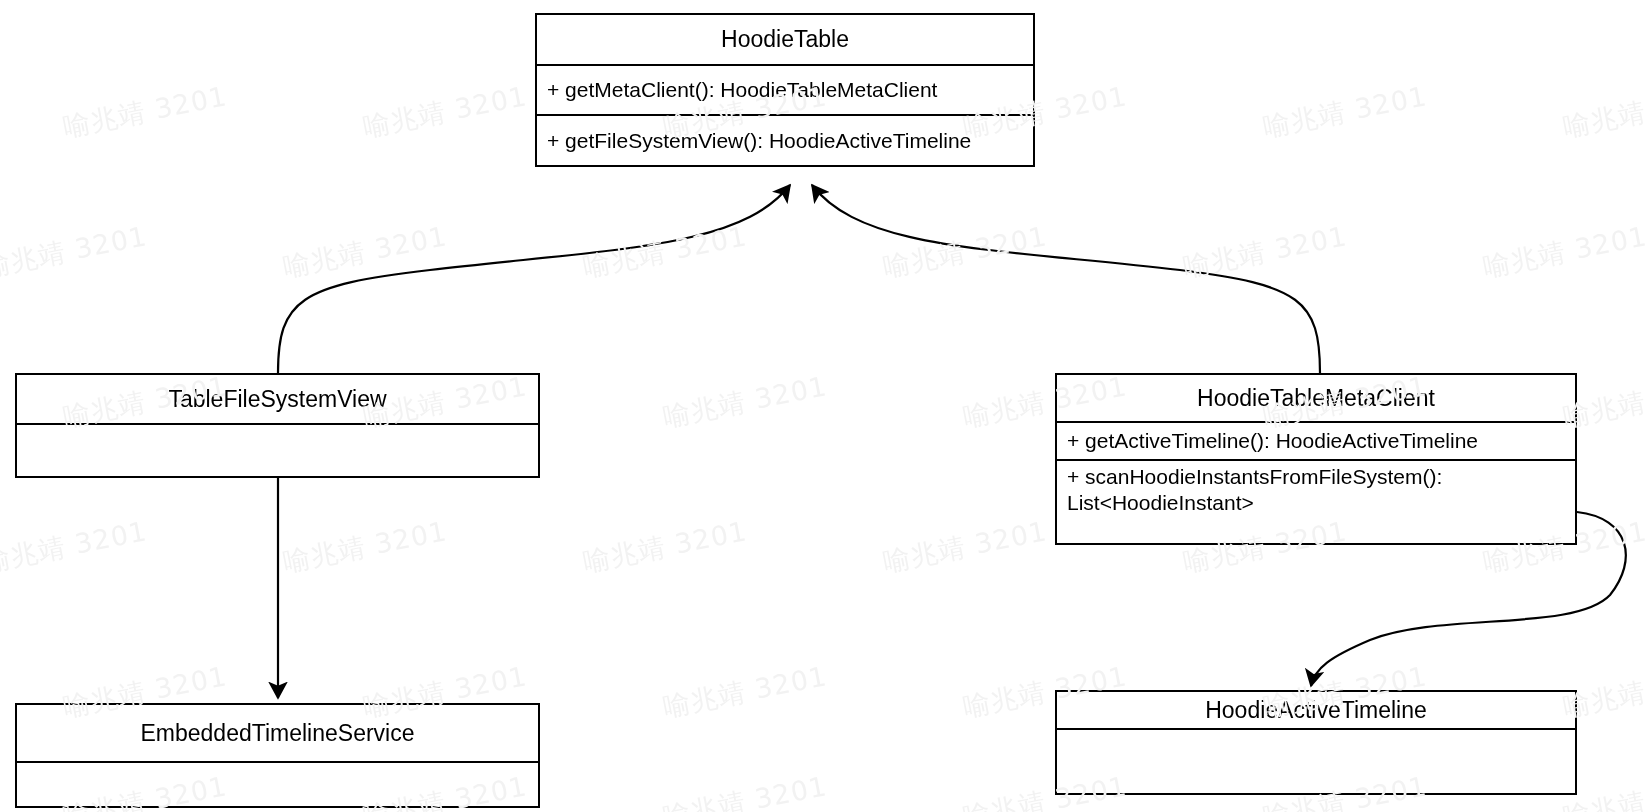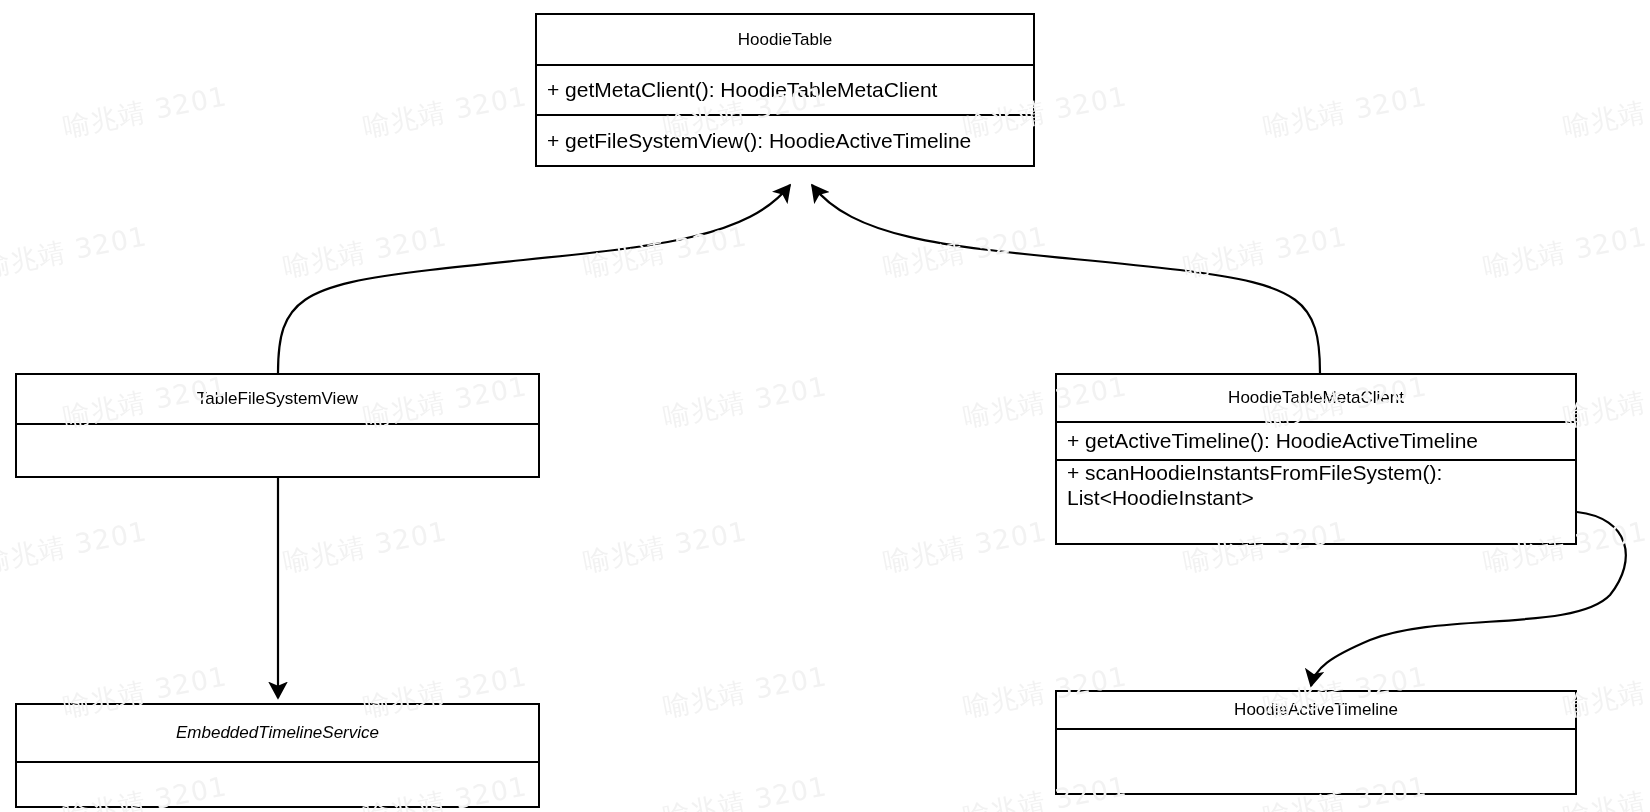--- a/index.html
+++ b/index.html
@@ -47,21 +47,21 @@
   .uml-class {
     position: absolute;
     box-sizing: border-box;
     background: #ffffff;
     border: 2px solid #000000;
     z-index: 2;
   }
   .uml-header {
     box-sizing: border-box;
     text-align: center;
-    font-size: 17px;
+    font-size: 23px;
     color: #000000;
     display: flex;
     align-items: center;
     justify-content: center;
     border-bottom: 2px solid #000000;
   }
   .uml-compartment {
     box-sizing: border-box;
     padding: 0 10px;
     font-size: 21px;
@@ -86,24 +86,24 @@
   #class-hoodie-table .m1  { height: 48px; }
   #class-hoodie-table .m2  { height: 51px; }
 
   #class-table-file-system-view { left: 15px;  top: 373px; width: 525px; height: 105px; }
   #class-table-file-system-view .uml-header { height: 50px; text-align: center; }
   #class-table-file-system-view .c-empty { height: 51px; }
 
   #class-hoodie-table-meta-client { left: 1055px; top: 373px; width: 522px; height: 172px; }
   #class-hoodie-table-meta-client .uml-header { height: 48px; }
   #class-hoodie-table-meta-client .m1 { height: 36px; }
-  #class-hoodie-table-meta-client .m2 { height: 52px; align-items: flex-end; padding-top: 7px; }
+  #class-hoodie-table-meta-client .m2 { height: 52px; align-items: center; padding-top: 7px; }
 
   #class-embedded-timeline-service { left: 15px; top: 703px; width: 525px; height: 105px; }
-  #class-embedded-timeline-service .uml-header { height: 58px; font-style: italic; }
+  #class-embedded-timeline-service .uml-header { height: 58px; }
   #class-embedded-timeline-service .c-empty { height: 43px; }
 
   #class-hoodie-active-timeline { left: 1055px; top: 690px; width: 522px; height: 105px; }
   #class-hoodie-active-timeline .uml-header { height: 38px; }
   #class-hoodie-active-timeline .c-empty { height: 55px; }
 </style>
 </head>
 <body>
 
 <div id="canvas">

